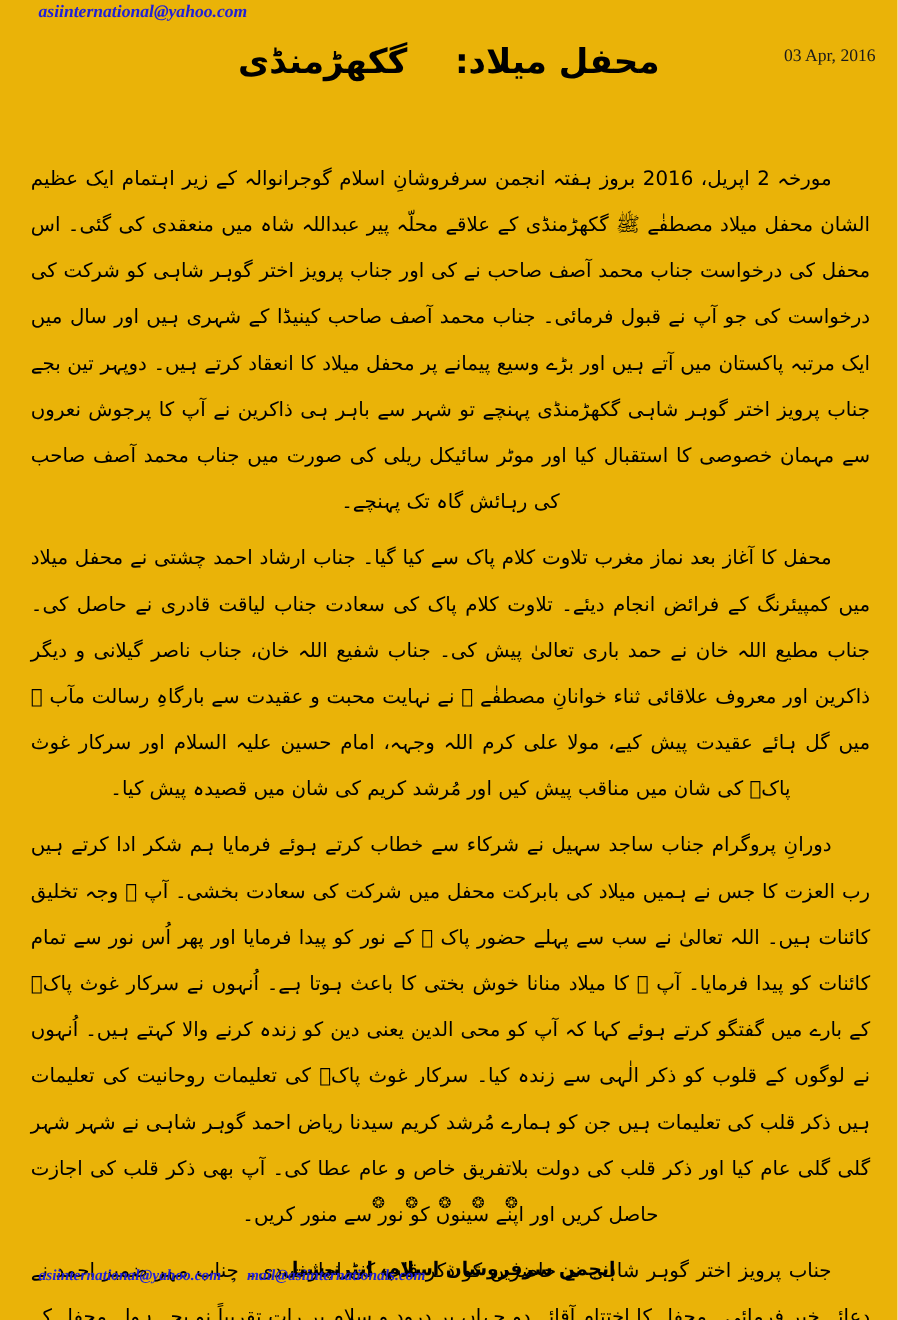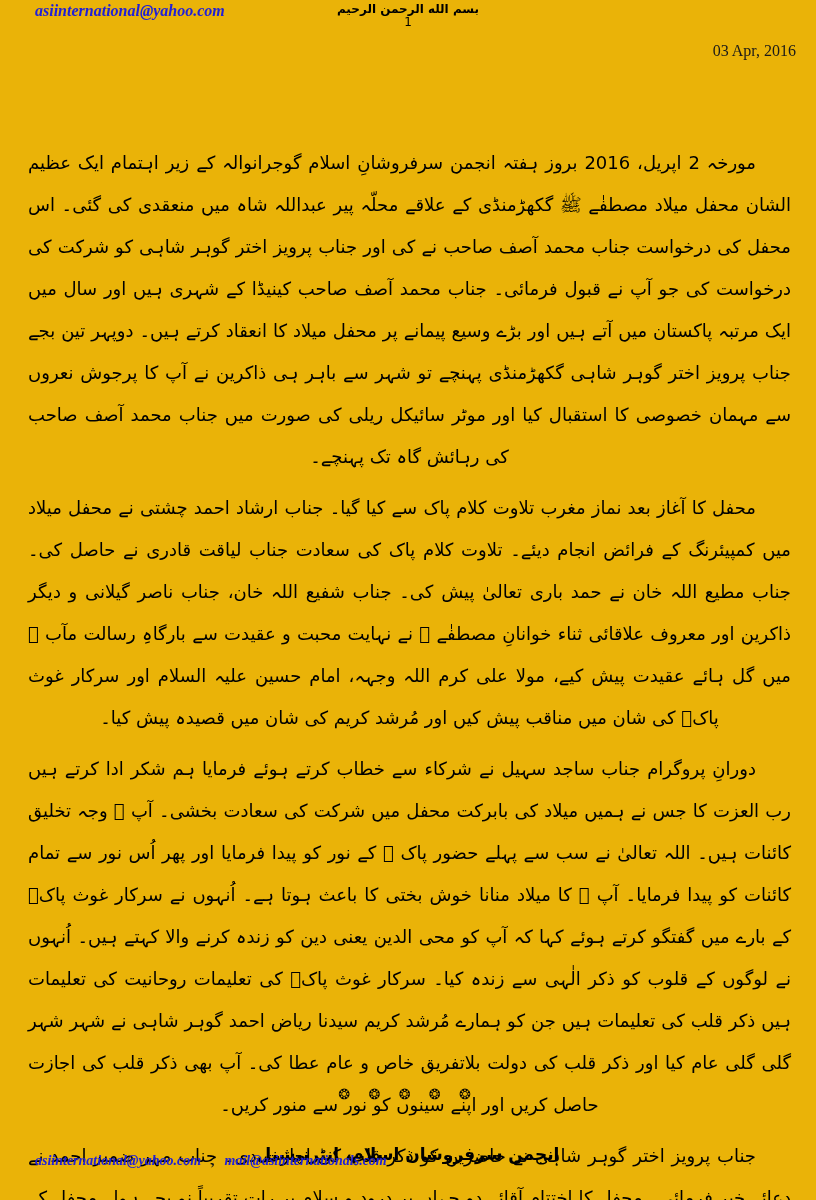--- a/index.html
+++ b/index.html
@@ -78,27 +78,24 @@
     text-decoration:none;
   }
 </style>
 </head>
 <body>
 
 <div class="page">
 
   <a class="header-email">asiinternational@yahoo.com</a>
 
-  <div class="bismillah-wrap">
-    <div class="bismillah">بسم الله الرحمن الرحيم</div>
-    <div class="page-number">1</div>
-  </div>
 
   <div class="doc-date">03 Apr, 2016</div>
 
+  <div class="doc-title">محفل میلاد:    گکھڑمنڈی</div>
 
   <div class="content">
     <p>مورخہ 2 اپریل، 2016 بروز ہفتہ انجمن سرفروشانِ اسلام گوجرانوالہ کے زیر اہتمام ایک عظیم الشان محفل میلاد مصطفٰے ﷺ گکھڑمنڈی کے علاقے محلّہ پیر عبداللہ شاہ میں منعقدی کی گئی۔ اس محفل کی درخواست جناب محمد آصف صاحب نے کی اور جناب پرویز اختر گوہر شاہی کو شرکت کی درخواست کی جو آپ نے قبول فرمائی۔ جناب محمد آصف صاحب کینیڈا کے شہری ہیں اور سال میں ایک مرتبہ پاکستان میں آتے ہیں اور بڑے وسیع پیمانے پر محفل میلاد کا انعقاد کرتے ہیں۔ دوپہر تین بجے جناب پرویز اختر گوہر شاہی گکھڑمنڈی پہنچے تو شہر سے باہر ہی ذاکرین نے آپ کا پرجوش نعروں سے مہمان خصوصی کا استقبال کیا اور موٹر سائیکل ریلی کی صورت میں جناب محمد آصف صاحب کی رہائش گاہ تک پہنچے۔</p>
     <p>محفل کا آغاز بعد نماز مغرب تلاوت کلام پاک سے کیا گیا۔ جناب ارشاد احمد چشتی نے محفل میلاد میں کمپیئرنگ کے فرائض انجام دیئے۔ تلاوت کلام پاک کی سعادت جناب لیاقت قادری نے حاصل کی۔ جناب مطیع اللہ خان نے حمد باری تعالیٰ پیش کی۔ جناب شفیع اللہ خان، جناب ناصر گیلانی و دیگر ذاکرین اور معروف علاقائی ثناء خوانانِ مصطفٰے ﷺ نے نہایت محبت و عقیدت سے بارگاہِ رسالت مآب ﷺ میں گل ہائے عقیدت پیش کیے، مولا علی کرم اللہ وجہہ، امام حسین علیہ السلام اور سرکار غوث پاکؓ کی شان میں مناقب پیش کیں اور مُرشد کریم کی شان میں قصیدہ پیش کیا۔</p>
     <p>دورانِ پروگرام جناب ساجد سہیل نے شرکاء سے خطاب کرتے ہوئے فرمایا ہم شکر ادا کرتے ہیں رب العزت کا جس نے ہمیں میلاد کی بابرکت محفل میں شرکت کی سعادت بخشی۔ آپ ﷺ وجہ تخلیق کائنات ہیں۔ اللہ تعالیٰ نے سب سے پہلے حضور پاک ﷺ کے نور کو پیدا فرمایا اور پھر اُس نور سے تمام کائنات کو پیدا فرمایا۔ آپ ﷺ کا میلاد منانا خوش بختی کا باعث ہوتا ہے۔ اُنہوں نے سرکار غوث پاکؓ کے بارے میں گفتگو کرتے ہوئے کہا کہ آپ کو محی الدین یعنی دین کو زندہ کرنے والا کہتے ہیں۔ اُنہوں نے لوگوں کے قلوب کو ذکر الٰہی سے زندہ کیا۔ سرکار غوث پاکؓ کی تعلیمات روحانیت کی تعلیمات ہیں ذکر قلب کی تعلیمات ہیں جن کو ہمارے مُرشد کریم سیدنا ریاض احمد گوہر شاہی نے شہر شہر گلی گلی عام کیا اور ذکر قلب کی دولت بلاتفریق خاص و عام عطا کی۔ آپ بھی ذکر قلب کی اجازت حاصل کریں اور اپنے سینوں کو نور سے منور کریں۔</p>
     <p>جناب پرویز اختر گوہر شاہی نے حاضرین کو ذکر قلب کی اجازت دی۔ جناب مہر ضمیر احمد نے دعائے خیر فرمائی۔ محفل کا اختتام آقائے دو جہاں پر درود و سلام پر رات تقریباً نو بجے ہوا۔ محفل کے اختتام پر شرکاء کی خدمت میں پرتکلف لنگر پیش کیا گیا۔ جناب عالمی امیر نے اس کامیاب اور خوبصورت محفل میلاد کے احسن انتظامات پر جناب محمد آصف کو مبارکباد پیش کی۔</p>
   </div>
 
   <div class="ornament-row">❂ ❂ ❂ ❂ ❂</div>
 

